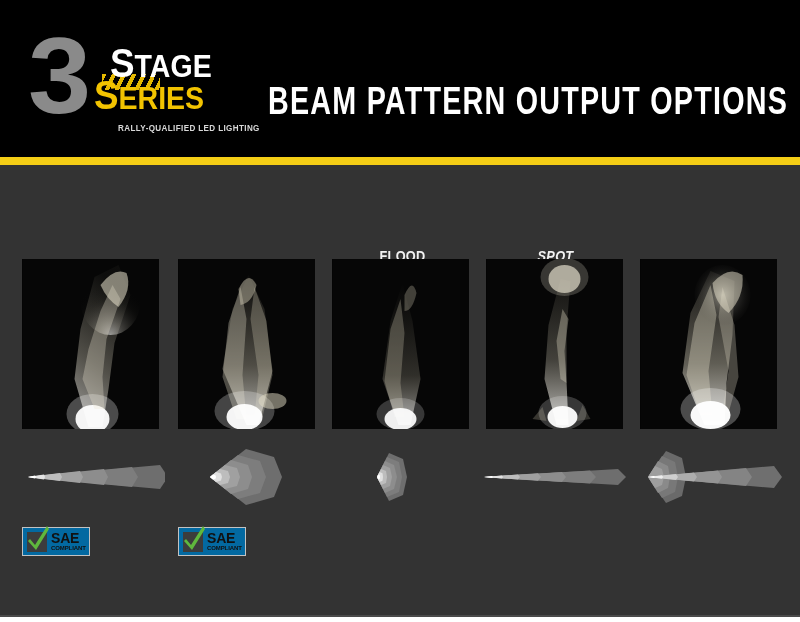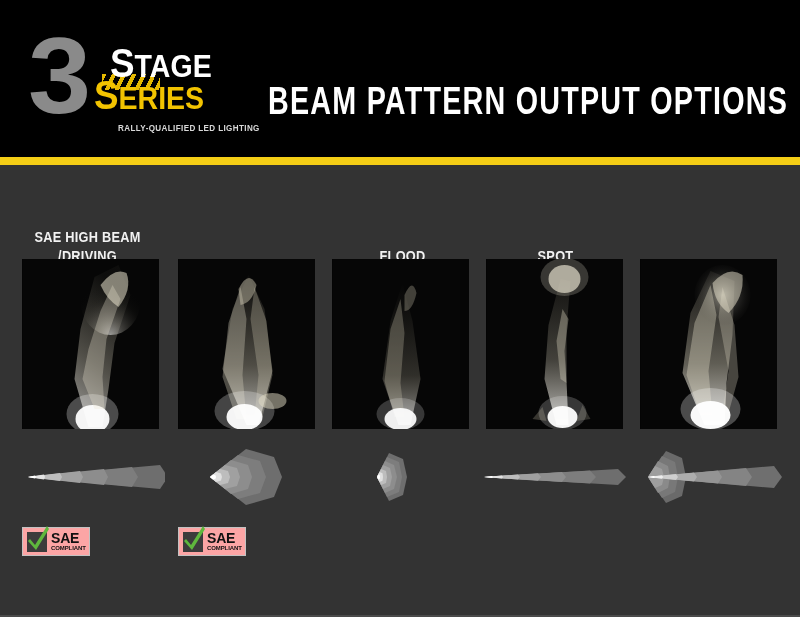--- a/index.html
+++ b/index.html
@@ -149,21 +149,21 @@
     width: 155px;
     height: 65px;
   }
 
   
   .sae-badge {
     position: absolute;
     top: 527px;
     width: 68px;
     height: 29px;
-    background: #fca5a5;
+    background: #0369a1;
     border: 1px solid #c2c2c2;
     box-sizing: border-box;
   }
   .sae-check-box {
     position: absolute;
     left: 4px; top: 4px;
     width: 20px; height: 20px;
     background: #3c3c3c;
   }
   .sae-check {
@@ -217,24 +217,20 @@
       <div class="logo-stage"><span class="cap">S</span><span>TAGE</span></div>
       <div class="logo-series"><span class="cap">S</span><span>ERIES</span></div>
       <div class="logo-tag">RALLY-QUALIFIED LED LIGHTING</div>
     </div>
 
     <div class="header-title">BEAM PATTERN OUTPUT OPTIONS</div>
   </div>
 
   <div class="yellow-bar"></div>
 
-  <div class="label-row" style="left:10px;top:180px;">
-    <div class="col-label">SAE HIGH BEAM
-/DRIVING</div>
-  </div>
   <div class="photo" style="left:22px;">
     <svg class="road" width="137" height="170" viewBox="0 0 137 170">
       <defs>
         <radialGradient id="g0a" cx="50%" cy="100%" r="75%">
           <stop offset="0%" stop-color="#ffffff" stop-opacity="1"></stop>
           <stop offset="28%" stop-color="#d8d4c8" stop-opacity=".55"></stop>
           <stop offset="70%" stop-color="#3a3830" stop-opacity=".18"></stop>
           <stop offset="100%" stop-color="#000000" stop-opacity="0"></stop>
         </radialGradient>
         <linearGradient id="g0b" x1="0" y1="1" x2="0.25" y2="0">
@@ -343,21 +339,21 @@
         <path d="M0 0 L10 -20 L22 -15 L25 0 L22 15 L10 20 Z" fill="#7d7d7d"></path>
         <path d="M0 0 L8 -16 L17 -12 L20 0 L17 12 L8 16 Z" fill="#8d8d8d"></path>
         <path d="M0 0 L6 -12 L13 -9 L15 0 L13 9 L6 12 Z" fill="#a0a0a0"></path>
         <path d="M0 0 L4 -8 L9 -6 L10 0 L9 6 L4 8 Z" fill="#bdbdbd"></path>
         <path d="M0 0 L2.5 -5 L5.5 -3.7 L6 0 L5.5 3.7 L2.5 5 Z" fill="#e0e0e0"></path>
         <path d="M0 0 L1.2 -2.5 L2.8 -1.8 L3 0 L2.8 1.8 L1.2 2.5 Z" fill="#ffffff"></path>
       </g>
     </svg>
   </div>
 
-  <div class="label-row" style="left:478px;top:180px;">
+  <div class="label-row" style="left:478px;top:180px;font-style:italic;">
     <div class="col-label">SPOT</div>
   </div>
   <div class="photo" style="left:486px;">
     <svg class="road" width="137" height="170" viewBox="0 0 137 170">
       <defs>
         <linearGradient id="g3b" x1="0.5" y1="1" x2="0.5" y2="0">
           <stop offset="0%" stop-color="#ffffff" stop-opacity=".95"></stop>
           <stop offset="45%" stop-color="#ddd7c2" stop-opacity=".35"></stop>
           <stop offset="100%" stop-color="#c7c0a8" stop-opacity=".08"></stop>
         </linearGradient>

